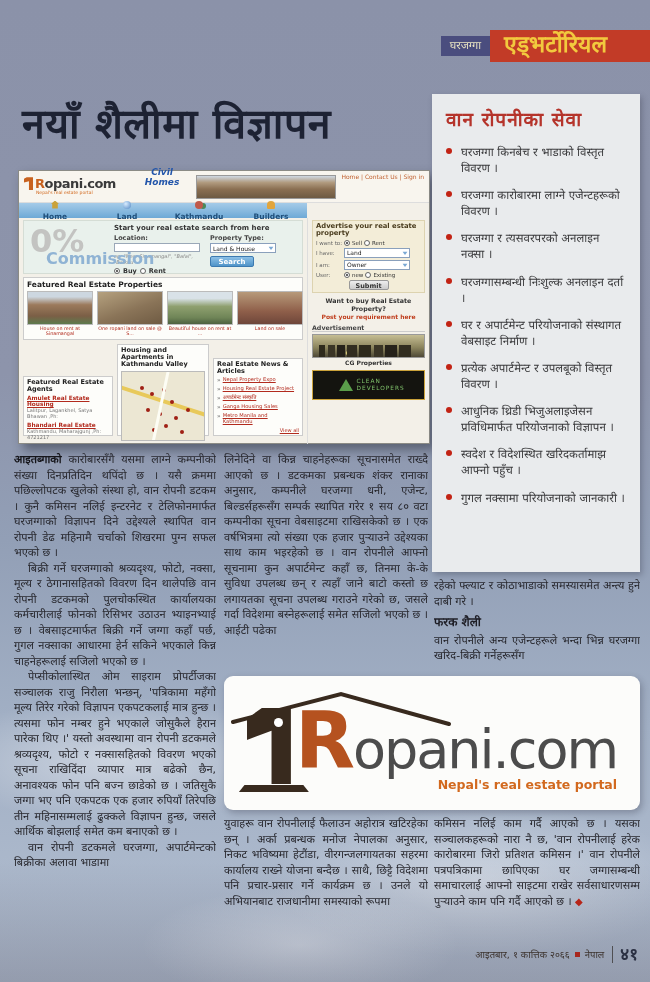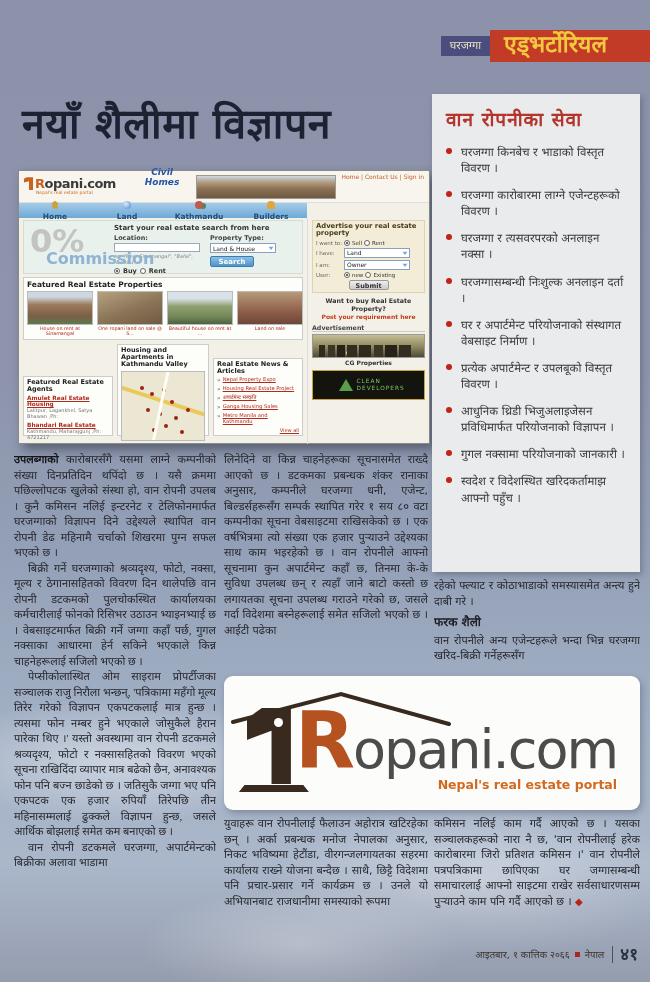--- a/index.html
+++ b/index.html
@@ -129,21 +129,21 @@
     box-shadow:2px 3px 6px rgba(40,40,55,.3);padding:12px 14px;}
   .services h2{margin:0 0 12px;font-size:19px;font-weight:bold;color:#b5342b;letter-spacing:1px;}
   .svc-list{list-style:none;margin:0;padding:0;}
   .svc{display:flex;gap:9px;margin-bottom:11px;}
   .svc-dot{flex:0 0 auto;width:6px;height:6px;border-radius:50%;background:#c22314;margin-top:4px;}
   .svc-text{font-size:11.5px;color:#3a3a3c;line-height:1.4;}
 
   
   .acol{position:absolute;font-size:11px;line-height:15.5px;color:#26262c;text-align:justify;overflow:hidden;}
   .acol p{margin:0 0 0;}
-  .acol p + p{text-indent:14px;font-family:Liberation Serif, serif;}
+  .acol p + p{text-indent:14px;}
   .col1{left:14px;top:452px;width:202px;height:482px;}
   .col2a{left:224px;top:452px;width:204px;height:218px;}
   .col3a{left:434px;top:578px;width:206px;height:96px;}
   .col2b{left:224px;top:816px;width:204px;height:122px;}
   .col3b{left:434px;top:816px;width:206px;height:122px;}
   .lead{font-weight:bold;color:#15151a;}
   .subhead{font-weight:bold;color:#1e1e26;font-size:12px;margin:6px 0 2px;text-align:left;}
   .end-mark{color:#c22314;font-size:10px;}
 
   
@@ -399,31 +399,31 @@
       <li class="svc">
           <span class="svc-dot"></span>
           <span class="svc-text">प्रत्येक अपार्टमेन्ट र उपलबूको विस्तृत विवरण ।</span>
         </li>
       <li class="svc">
           <span class="svc-dot"></span>
           <span class="svc-text">आधुनिक थ्रिडी भिजुअलाइजेसन प्रविधिमार्फत परियोजनाको विज्ञापन ।</span>
         </li>
       <li class="svc">
           <span class="svc-dot"></span>
+          <span class="svc-text">स्वदेश र विदेशस्थित खरिदकर्तामाझ आफ्नो पहुँच ।</span>
+        </li>
+      <li class="svc">
+          <span class="svc-dot"></span>
           <span class="svc-text">गुगल नक्सामा परियोजनाको जानकारी ।</span>
-        </li>
-      <li class="svc">
-          <span class="svc-dot"></span>
-          <span class="svc-text">स्वदेश र विदेशस्थित खरिदकर्तामाझ आफ्नो पहुँच ।</span>
         </li>
     </ul>
   </aside>
 
   <div class="acol col1">
-    <p><span class="lead">उपलब्गाको</span><span> कारोबारसँगै यसमा लाग्ने कम्पनीको संख्या दिनप्रतिदिन थपिंदो छ । यसै क्रममा पछिल्लोपटक खुलेको संस्था हो, वान रोपनी उपलब । कुनै कमिसन नलिई इन्टरनेट र टेलिफोनमार्फत घरजग्गाको विज्ञापन दिने उद्देश्यले स्थापित वान रोपनी डेढ महिनामै चर्चाको शिखरमा पुग्न सफल भएको छ ।</span></p>
+    <p><span class="lead">आइतब्गाको</span><span> कारोबारसँगै यसमा लाग्ने कम्पनीको संख्या दिनप्रतिदिन थपिंदो छ । यसै क्रममा पछिल्लोपटक खुलेको संस्था हो, वान रोपनी डटकम । कुनै कमिसन नलिई इन्टरनेट र टेलिफोनमार्फत घरजग्गाको विज्ञापन दिने उद्देश्यले स्थापित वान रोपनी डेढ महिनामै चर्चाको शिखरमा पुग्न सफल भएको छ ।</span></p>
     <p>बिक्री गर्ने घरजग्गाको श्रव्यदृश्य, फोटो, नक्सा, मूल्य र ठेगानासहितको विवरण दिन थालेपछि वान रोपनी डटकमको पुलचोकस्थित कार्यालयका कर्मचारीलाई फोनको रिसिभर उठाउन भ्याइनभ्याई छ । वेबसाइटमार्फत बिक्री गर्ने जग्गा कहाँ पर्छ, गुगल नक्साका आधारमा हेर्न सकिने भएकाले किन्न चाहनेहरूलाई सजिलो भएको छ ।</p>
     <p>पेप्सीकोलास्थित ओम साइराम प्रोपर्टीजका सञ्चालक राजु निरौला भन्छन्, 'पत्रिकामा महँगो मूल्य तिरेर गरेको विज्ञापन एकपटकलाई मात्र हुन्छ । त्यसमा फोन नम्बर हुने भएकाले जोसुकैले हैरान पारेका थिए ।' यस्तो अवस्थामा वान रोपनी डटकमले श्रव्यदृश्य, फोटो र नक्सासहितको विवरण भएको सूचना राखिदिंदा व्यापार मात्र बढेको छैन, अनावश्यक फोन पनि बज्न छाडेको छ । जतिसुकै जग्गा भए पनि एकपटक एक हजार रुपियाँ तिरेपछि तीन महिनासम्मलाई ढुक्कले विज्ञापन हुन्छ, जसले आर्थिक बोझलाई समेत कम बनाएको छ ।</p>
     <p>वान रोपनी डटकमले घरजग्गा, अपार्टमेन्टको बिक्रीका अलावा भाडामा</p>
   </div>
 
   <div class="acol col2a">
     <p>लिनेदिने वा किन्न चाहनेहरूका सूचनासमेत राख्दै आएको छ । डटकमका प्रबन्धक शंकर रानाका अनुसार, कम्पनीले घरजग्गा धनी, एजेन्ट, बिल्डर्सहरूसँग सम्पर्क स्थापित गरेर १ सय ८० वटा कम्पनीका सूचना वेबसाइटमा राखिसकेको छ । एक वर्षभित्रमा त्यो संख्या एक हजार पुऱ्याउने उद्देश्यका साथ काम भइरहेको छ । वान रोपनीले आफ्नो सूचनामा कुन अपार्टमेन्ट कहाँ छ, तिनमा के-के सुविधा उपलब्ध छन् र त्यहाँ जाने बाटो कस्तो छ लगायतका सूचना उपलब्ध गराउने गरेको छ, जसले गर्दा विदेशमा बस्नेहरूलाई समेत सजिलो भएको छ । आईटी पढेका</p>
   </div>
 
   <div class="acol col3a">

